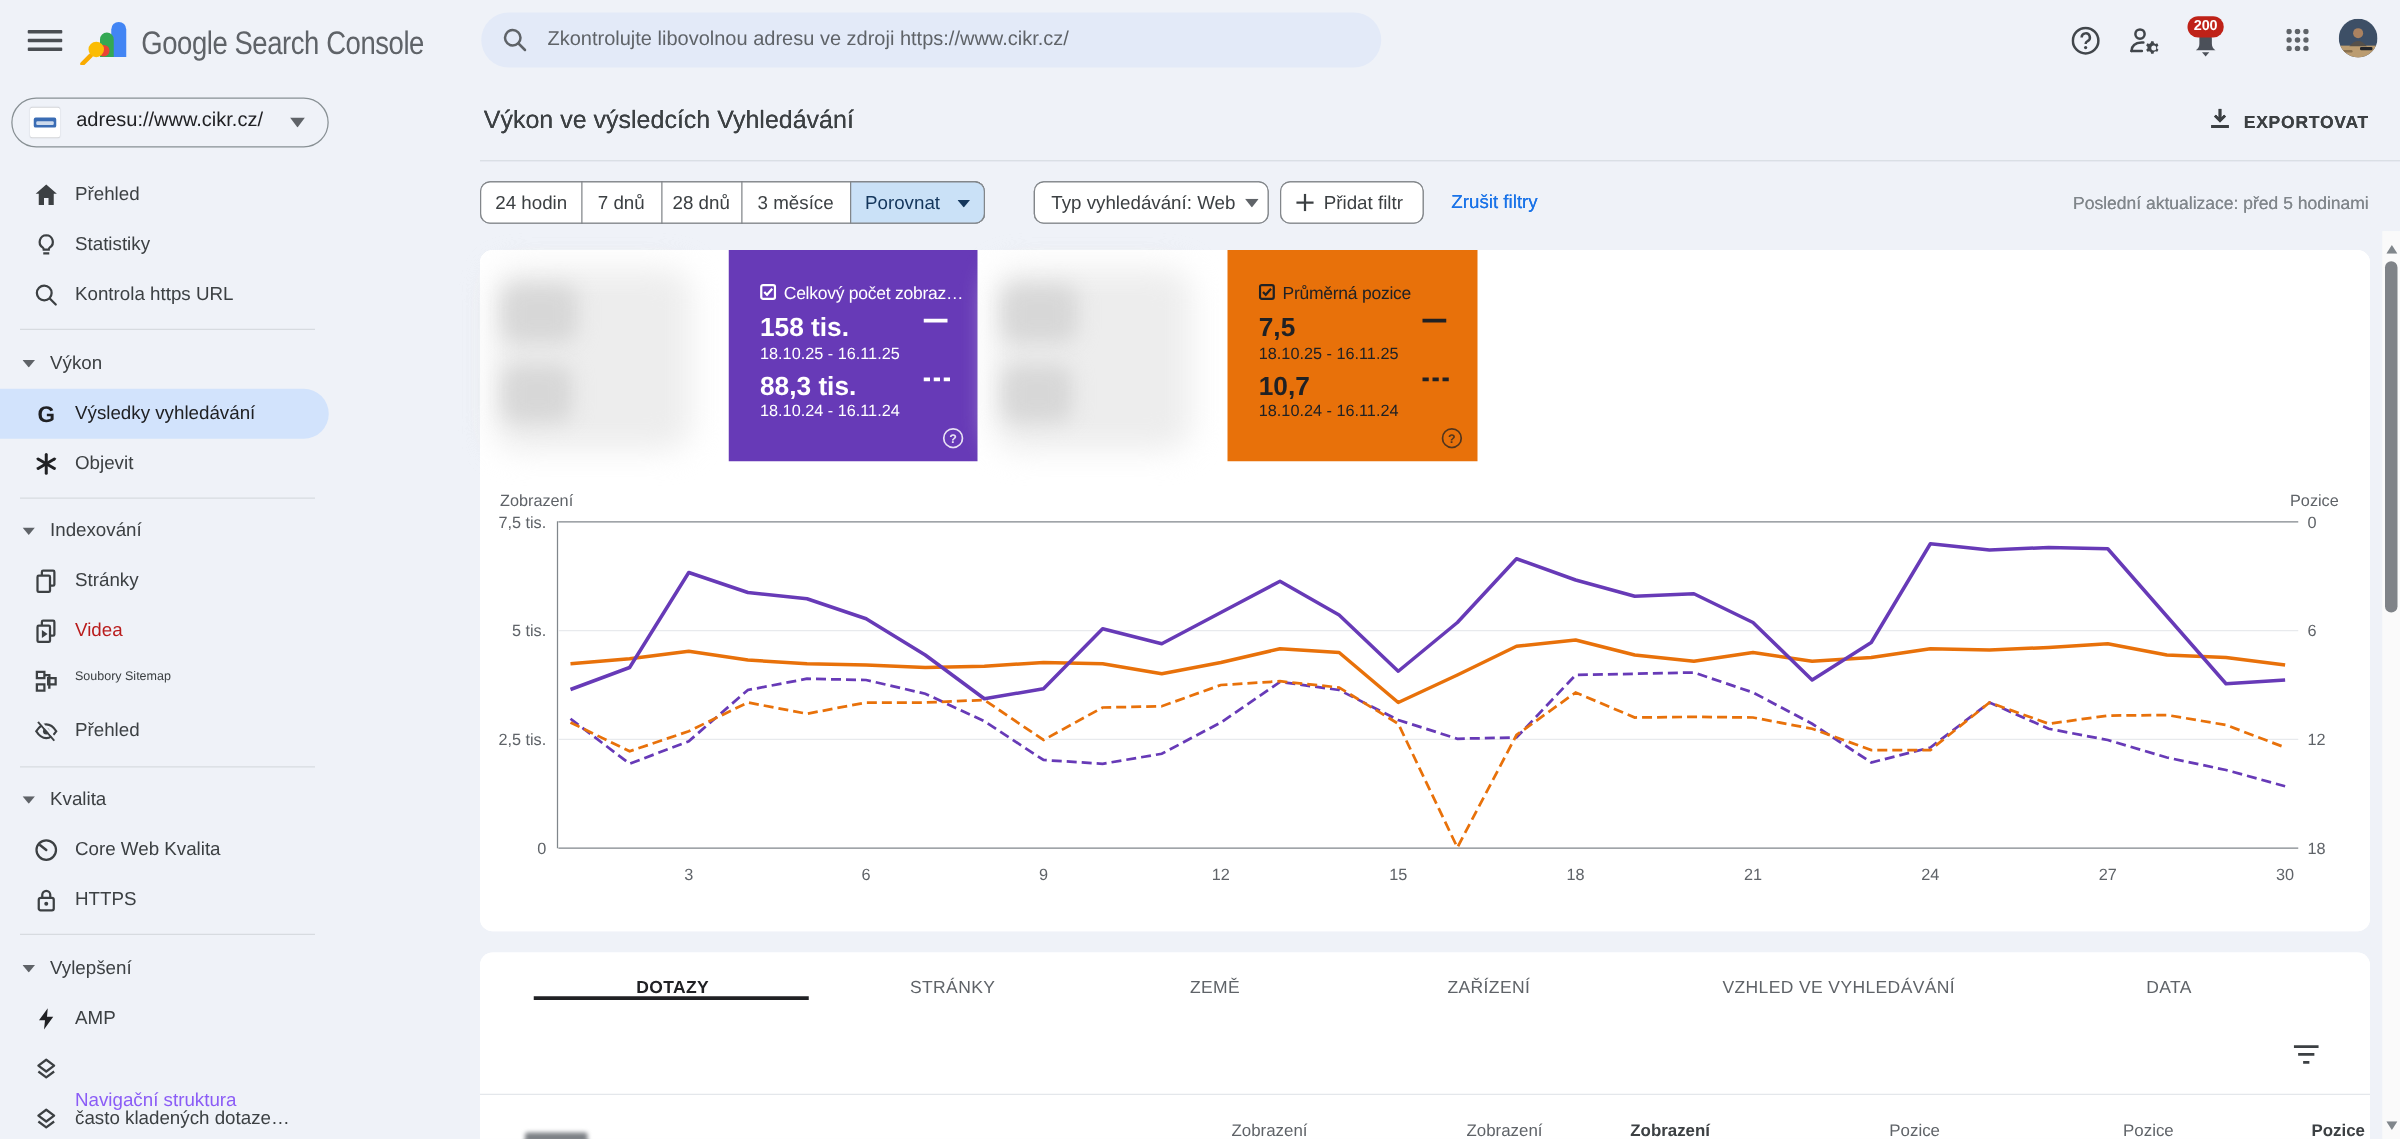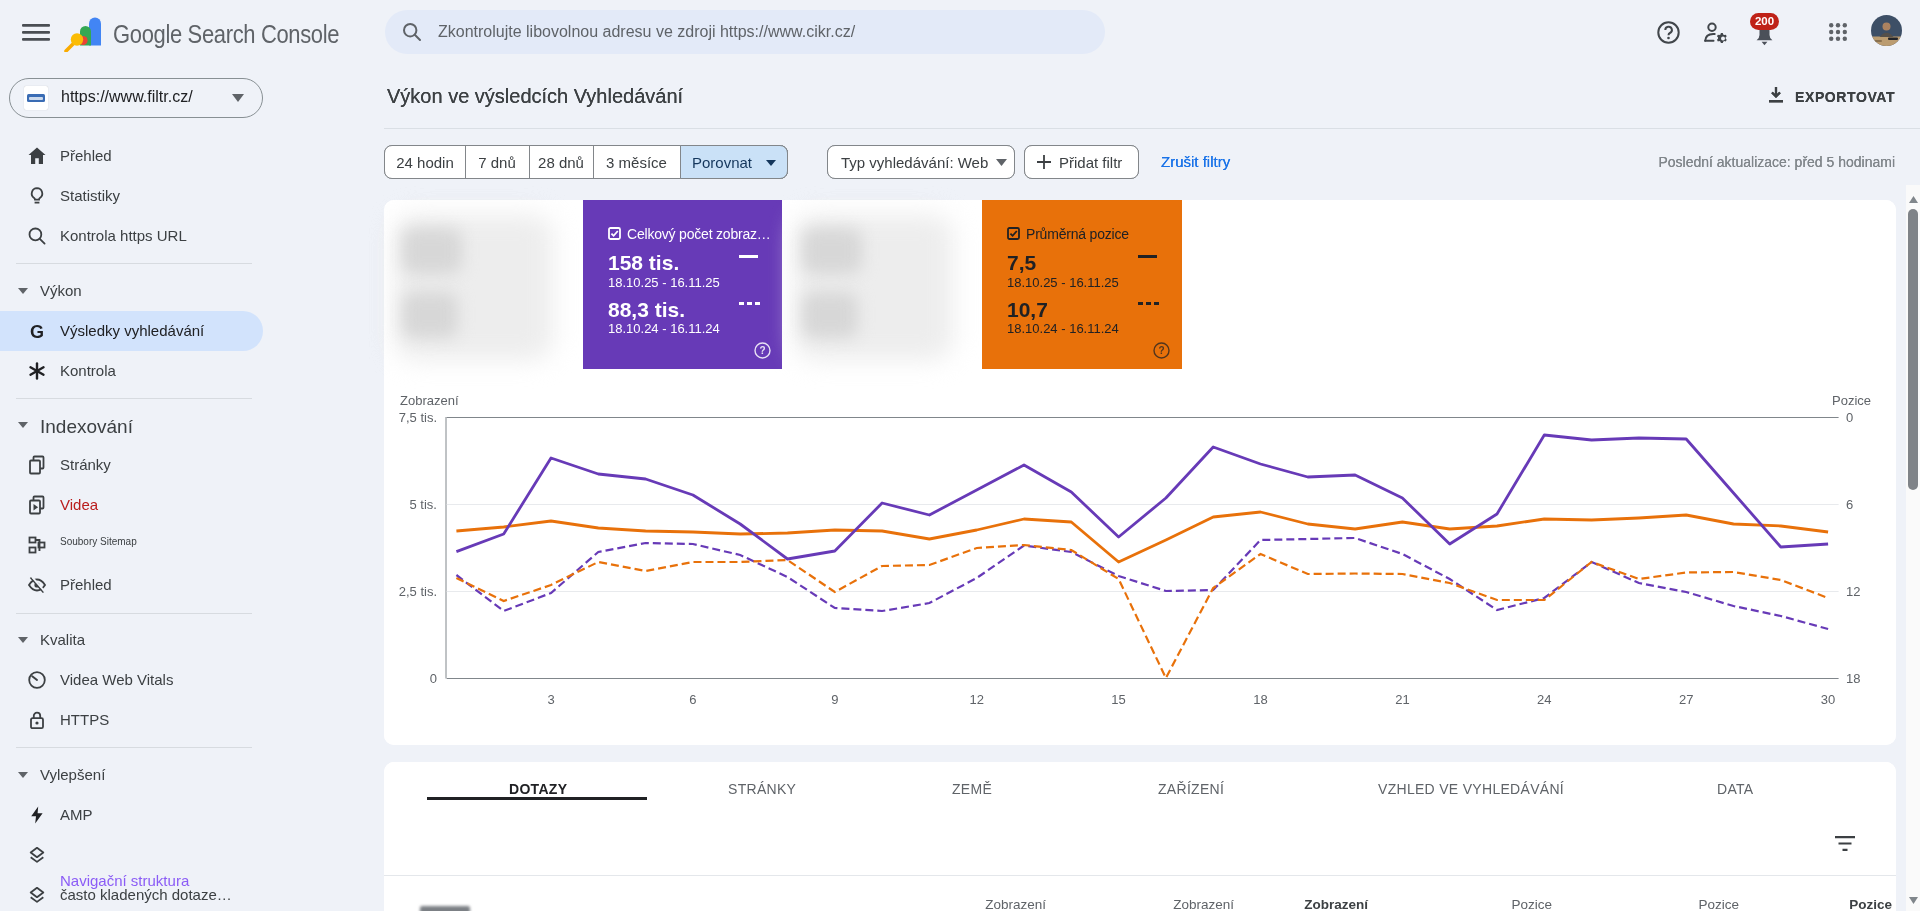--- a/index.html
+++ b/index.html
@@ -81,21 +81,21 @@
 <path d="M8.5 22 q7 -8.5 14 0 Z" fill="#55504a"></path>
 <rect x="17" y="22.5" width="10" height="2.6" rx="1" fill="#23252a"></rect>
 <rect x="3" y="25" width="8" height="2" rx="1" fill="#8a714e"></rect>
 </g>
 </svg>
 
 <div class="abs" style="left:9px;top:78px;width:254px;height:40px;border:1px solid #889094;border-radius:20px;"></div>
 <div class="abs" style="left:24px;top:86px;width:24px;height:24px;background:#fff;border-radius:2px;box-shadow:0 0 1px rgba(0,0,0,.25);"></div>
 <div class="abs" style="left:27px;top:94px;width:18px;height:8px;background:#3a6cb4;border-radius:1.5px;"></div>
 <div class="abs" style="left:29px;top:96.5px;width:14px;height:3px;background:rgba(255,255,255,0.75);border-radius:1px;"></div>
-<div class="abs" style="left:61px;top:88px;font-size:16px;color:#202124;">https://www.filtr.cz/</div>
+<div class="abs" style="left:61px;top:88px;font-size:16px;color:#202124;">adresu://www.cikr.cz/</div>
 <svg class="abs" style="left:232px;top:94px" width="12" height="8" viewBox="0 0 12 8">
     <path d="M0 0 h12 l-6 8 Z" fill="#5f6368"></path>
   </svg>
 <div class="abs" style="left:0;top:311px;width:263px;height:40px;background:#d2e3fc;border-radius:0 20px 20px 0;"></div>
 <svg class="abs" style="left:27px;top:146px" width="20" height="20" viewBox="0 0 20 20">
     <path d="M10 1.5 L18.5 9 H16 V18 H11.8 V12.3 H8.2 V18 H4 V9 H1.5 Z" fill="#3c4043"></path>
   </svg>
 <div class="abs" style="left:60px;top:147px;font-size:15px;color:#3c4043;">Přehled</div>
 <svg class="abs" style="left:27px;top:186px" width="20" height="20" viewBox="0 0 20 20">
     <path d="M10 2.2 a5.3 5.3 0 0 1 2.9 9.7 q-0.9 0.7 -0.9 1.8 h-4 q0 -1.1 -0.9 -1.8 A5.3 5.3 0 0 1 10 2.2 Z" fill="none" stroke="#3c4043" stroke-width="1.8"></path>
@@ -116,26 +116,26 @@
     <text x="10" y="16.5" font-size="18" font-weight="700" fill="#202124" text-anchor="middle" font-family="Liberation Sans">G</text>
   </svg>
 <div class="abs" style="left:60px;top:322px;font-size:15px;color:#202124;font-weight:500;">Výsledky vyhledávání</div>
 <svg class="abs" style="left:27px;top:361px" width="20" height="20" viewBox="0 0 20 20">
     <g stroke="#202124" stroke-width="2.4" stroke-linecap="round">
       <path d="M10 2.5 V17.5"></path>
       <path d="M3.5 6.25 L16.5 13.75"></path>
       <path d="M16.5 6.25 L3.5 13.75"></path>
     </g>
   </svg>
-<div class="abs" style="left:60px;top:362px;font-size:15px;color:#3c4043;">Kontrola</div>
+<div class="abs" style="left:60px;top:362px;font-size:15px;color:#3c4043;">Objevit</div>
 <div class="abs" style="left:16px;top:398px;width:236px;height:1px;background:#d7dbe0;"></div>
 <svg class="abs" style="left:18px;top:422px" width="10" height="6" viewBox="0 0 10 6">
     <path d="M0 0 h10 l-5 6 Z" fill="#5f6368"></path>
   </svg>
-<div class="abs" style="left:40px;top:416px;font-size:19px;color:#3c4043;">Indexování</div>
+<div class="abs" style="left:40px;top:416px;font-size:15px;color:#3c4043;">Indexování</div>
 <svg class="abs" style="left:27px;top:455px" width="20" height="20" viewBox="0 0 20 20">
     <path d="M6.5 5.5 V2.5 q0-1 1-1 h8 q1 0 1 1 v10 q0 1 -1 1 h-2.5" fill="none" stroke="#3c4043" stroke-width="1.8"></path>
     <rect x="3" y="5.5" width="10" height="13" rx="1" fill="none" stroke="#3c4043" stroke-width="1.8"></rect>
   </svg>
 <div class="abs" style="left:60px;top:456px;font-size:15px;color:#3c4043;">Stránky</div>
 <svg class="abs" style="left:27px;top:495px" width="20" height="20" viewBox="0 0 20 20">
     <path d="M6.5 5.5 V2.5 q0-1 1-1 h8 q1 0 1 1 v10 q0 1 -1 1 h-2.5" fill="none" stroke="#3c4043" stroke-width="1.8"></path>
     <rect x="3" y="5.5" width="10" height="13" rx="1" fill="none" stroke="#3c4043" stroke-width="1.8"></rect>
     <path d="M6.5 9 l4.6 3.2 -4.6 3.2 Z" fill="#3c4043"></path>
   </svg>
@@ -159,21 +159,21 @@
 <div class="abs" style="left:60px;top:576px;font-size:15px;color:#3c4043;">Přehled</div>
 <div class="abs" style="left:16px;top:613px;width:236px;height:1px;background:#d7dbe0;"></div>
 <svg class="abs" style="left:18px;top:637px" width="10" height="6" viewBox="0 0 10 6">
     <path d="M0 0 h10 l-5 6 Z" fill="#5f6368"></path>
   </svg>
 <div class="abs" style="left:40px;top:631px;font-size:15px;color:#3c4043;">Kvalita</div>
 <svg class="abs" style="left:27px;top:670px" width="20" height="20" viewBox="0 0 20 20">
     <circle cx="10" cy="10" r="7.8" fill="none" stroke="#3c4043" stroke-width="1.8"></circle>
     <path d="M10 10 L5.2 6.2" stroke="#3c4043" stroke-width="2" stroke-linecap="round"></path>
   </svg>
-<div class="abs" style="left:60px;top:671px;font-size:15px;color:#3c4043;">Videa Web Vitals</div>
+<div class="abs" style="left:60px;top:671px;font-size:15px;color:#3c4043;">Core Web Kvalita</div>
 <svg class="abs" style="left:27px;top:710px" width="20" height="20" viewBox="0 0 20 20">
     <rect x="4" y="8.2" width="12" height="10" rx="1.5" fill="none" stroke="#3c4043" stroke-width="1.8"></rect>
     <path d="M6.8 8 V5.8 a3.2 3.2 0 0 1 6.4 0 V8" fill="none" stroke="#3c4043" stroke-width="1.8"></path>
     <circle cx="10" cy="13" r="1.6" fill="#3c4043"></circle>
   </svg>
 <div class="abs" style="left:60px;top:711px;font-size:15px;color:#3c4043;">HTTPS</div>
 <div class="abs" style="left:16px;top:747px;width:236px;height:1px;background:#d7dbe0;"></div>
 <svg class="abs" style="left:18px;top:772px" width="10" height="6" viewBox="0 0 10 6">
     <path d="M0 0 h10 l-5 6 Z" fill="#5f6368"></path>
   </svg>

